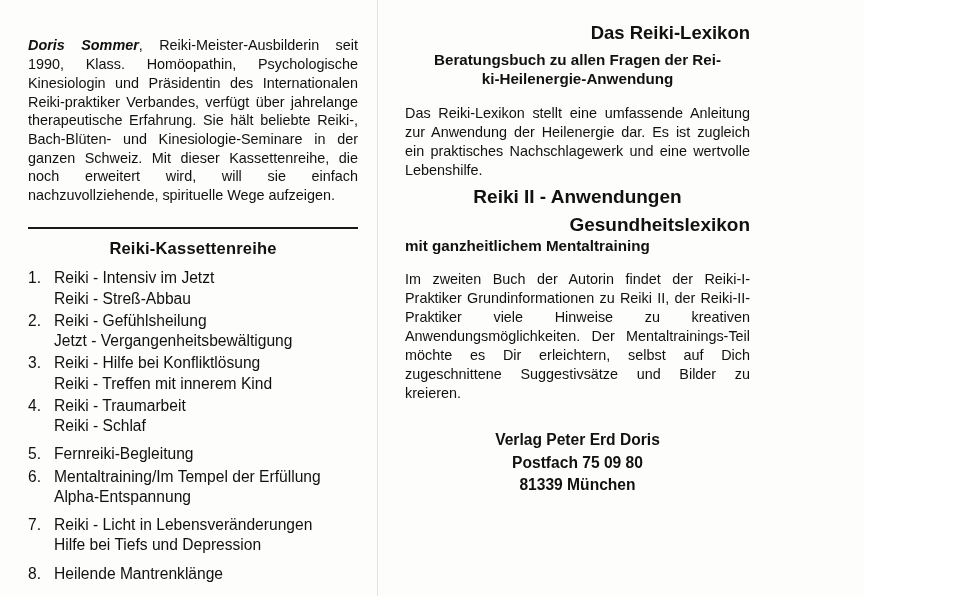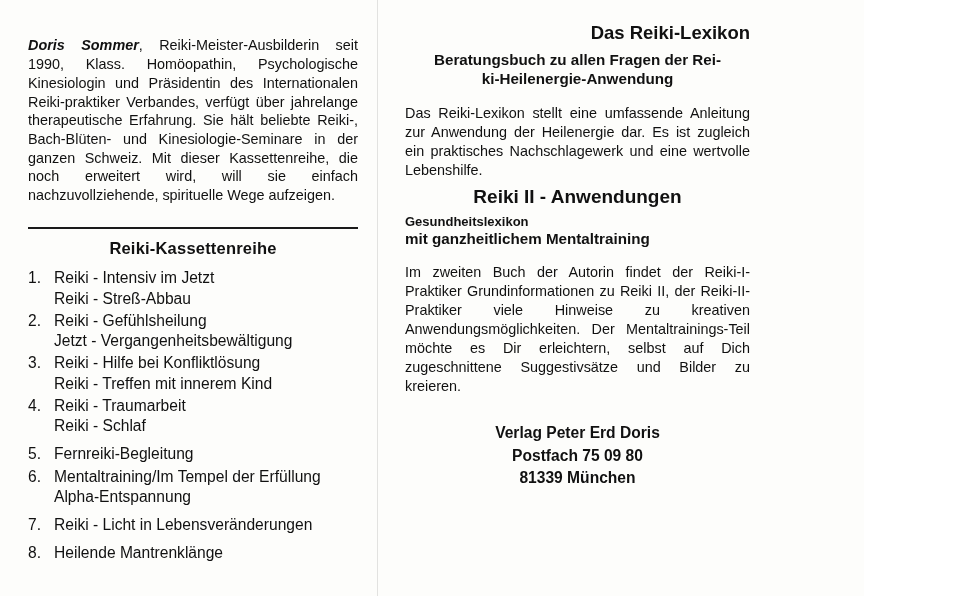--- a/index.html
+++ b/index.html
@@ -108,23 +108,23 @@
     margin-bottom: 6px;
   }
   .body-text.last { margin-bottom: 18px; }
   .book2-title {
     text-align: center;
     font-weight: bold;
     font-size: 19px;
     margin-bottom: 6px;
   }
   .book2-sub1 {
-    text-align: left;
-    font-weight: bold;
-    font-size: 13px;
+    text-align: right;
+    font-weight: bold;
+    font-size: 19px;
     margin-bottom: 1px;
   }
   .book2-sub2 {
     font-weight: bold;
     font-size: 15.2px;
     margin-bottom: 16px;
   }
   .publisher {
     margin-top: 26px;
     text-align: center;
@@ -199,20 +199,21 @@
           <span class="series-line">Alpha-Entspannung</span>
         </span>
       </div>
 
       <div class="gap-6"></div>
 
       <div class="series-item">
         <span class="series-num">7.</span>
         <span class="series-lines">
           <span class="series-line">Reiki - Licht in Lebensveränderungen</span>
+          <span class="series-line">Hilfe bei Tiefs und Depression</span>
         </span>
       </div>
 
       <div class="gap-6"></div>
 
       <div class="series-item">
         <span class="series-num">8.</span>
         <span class="series-lines">
           <span class="series-line">Heilende Mantrenklänge</span>
         </span>

